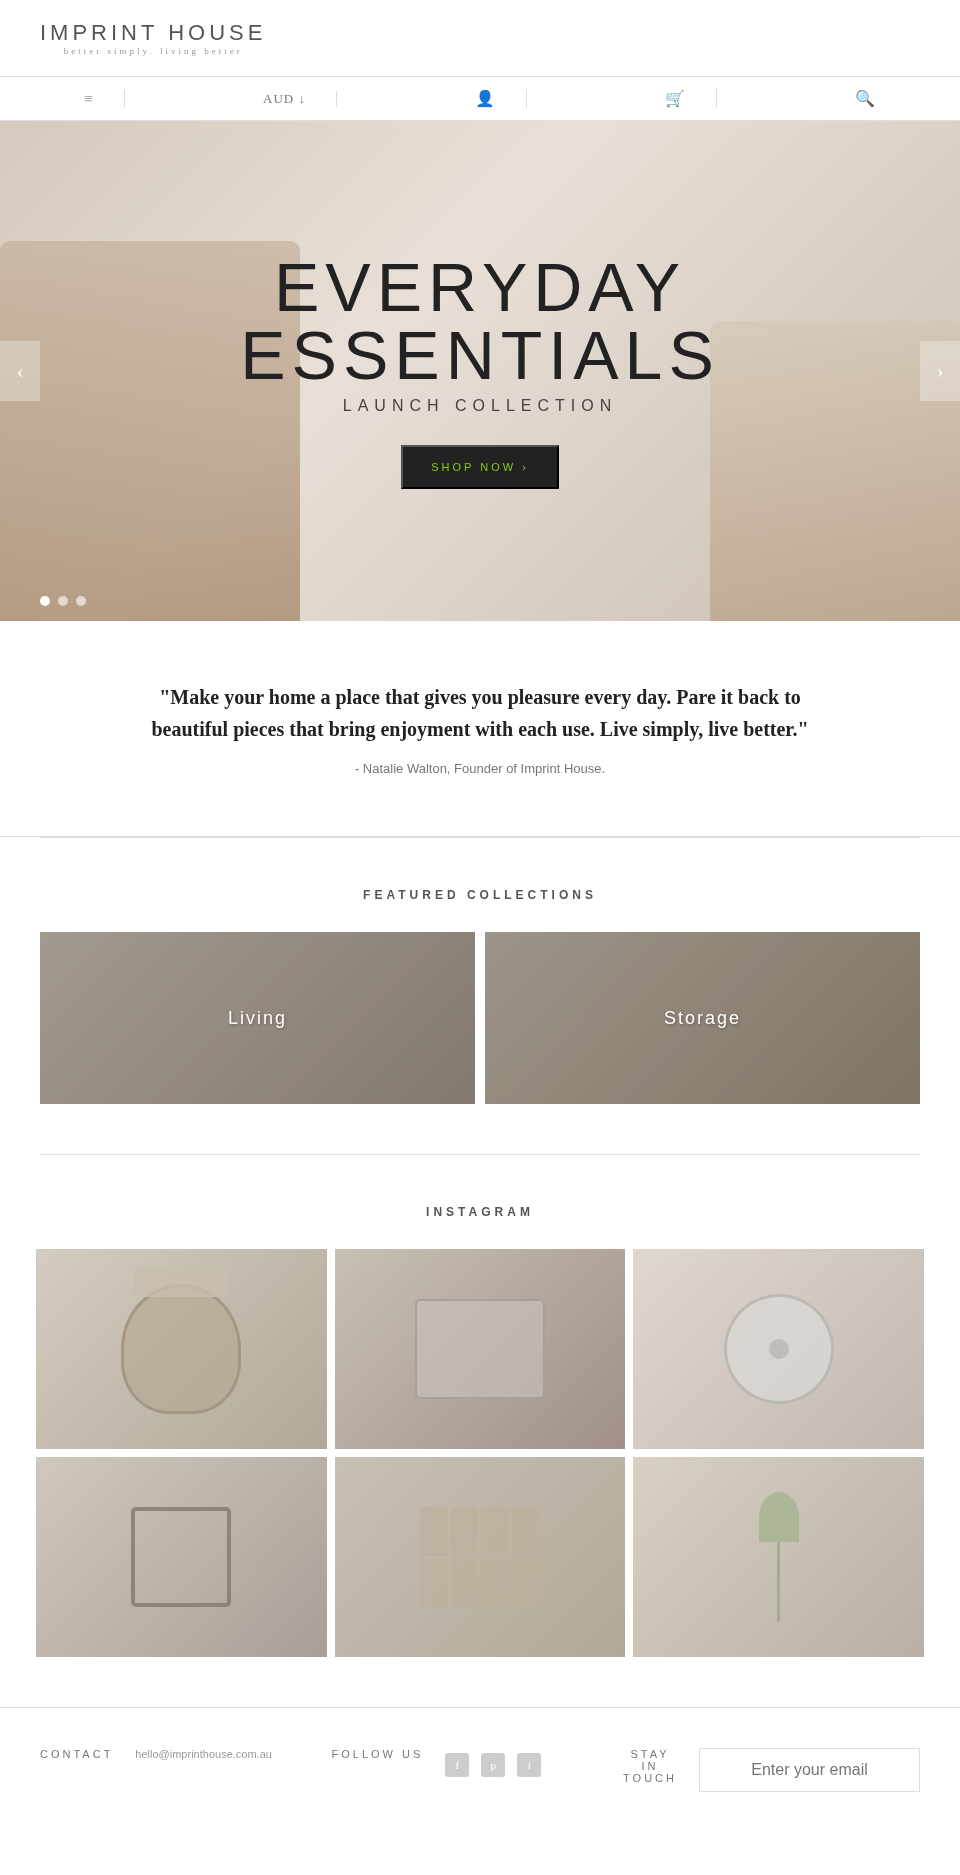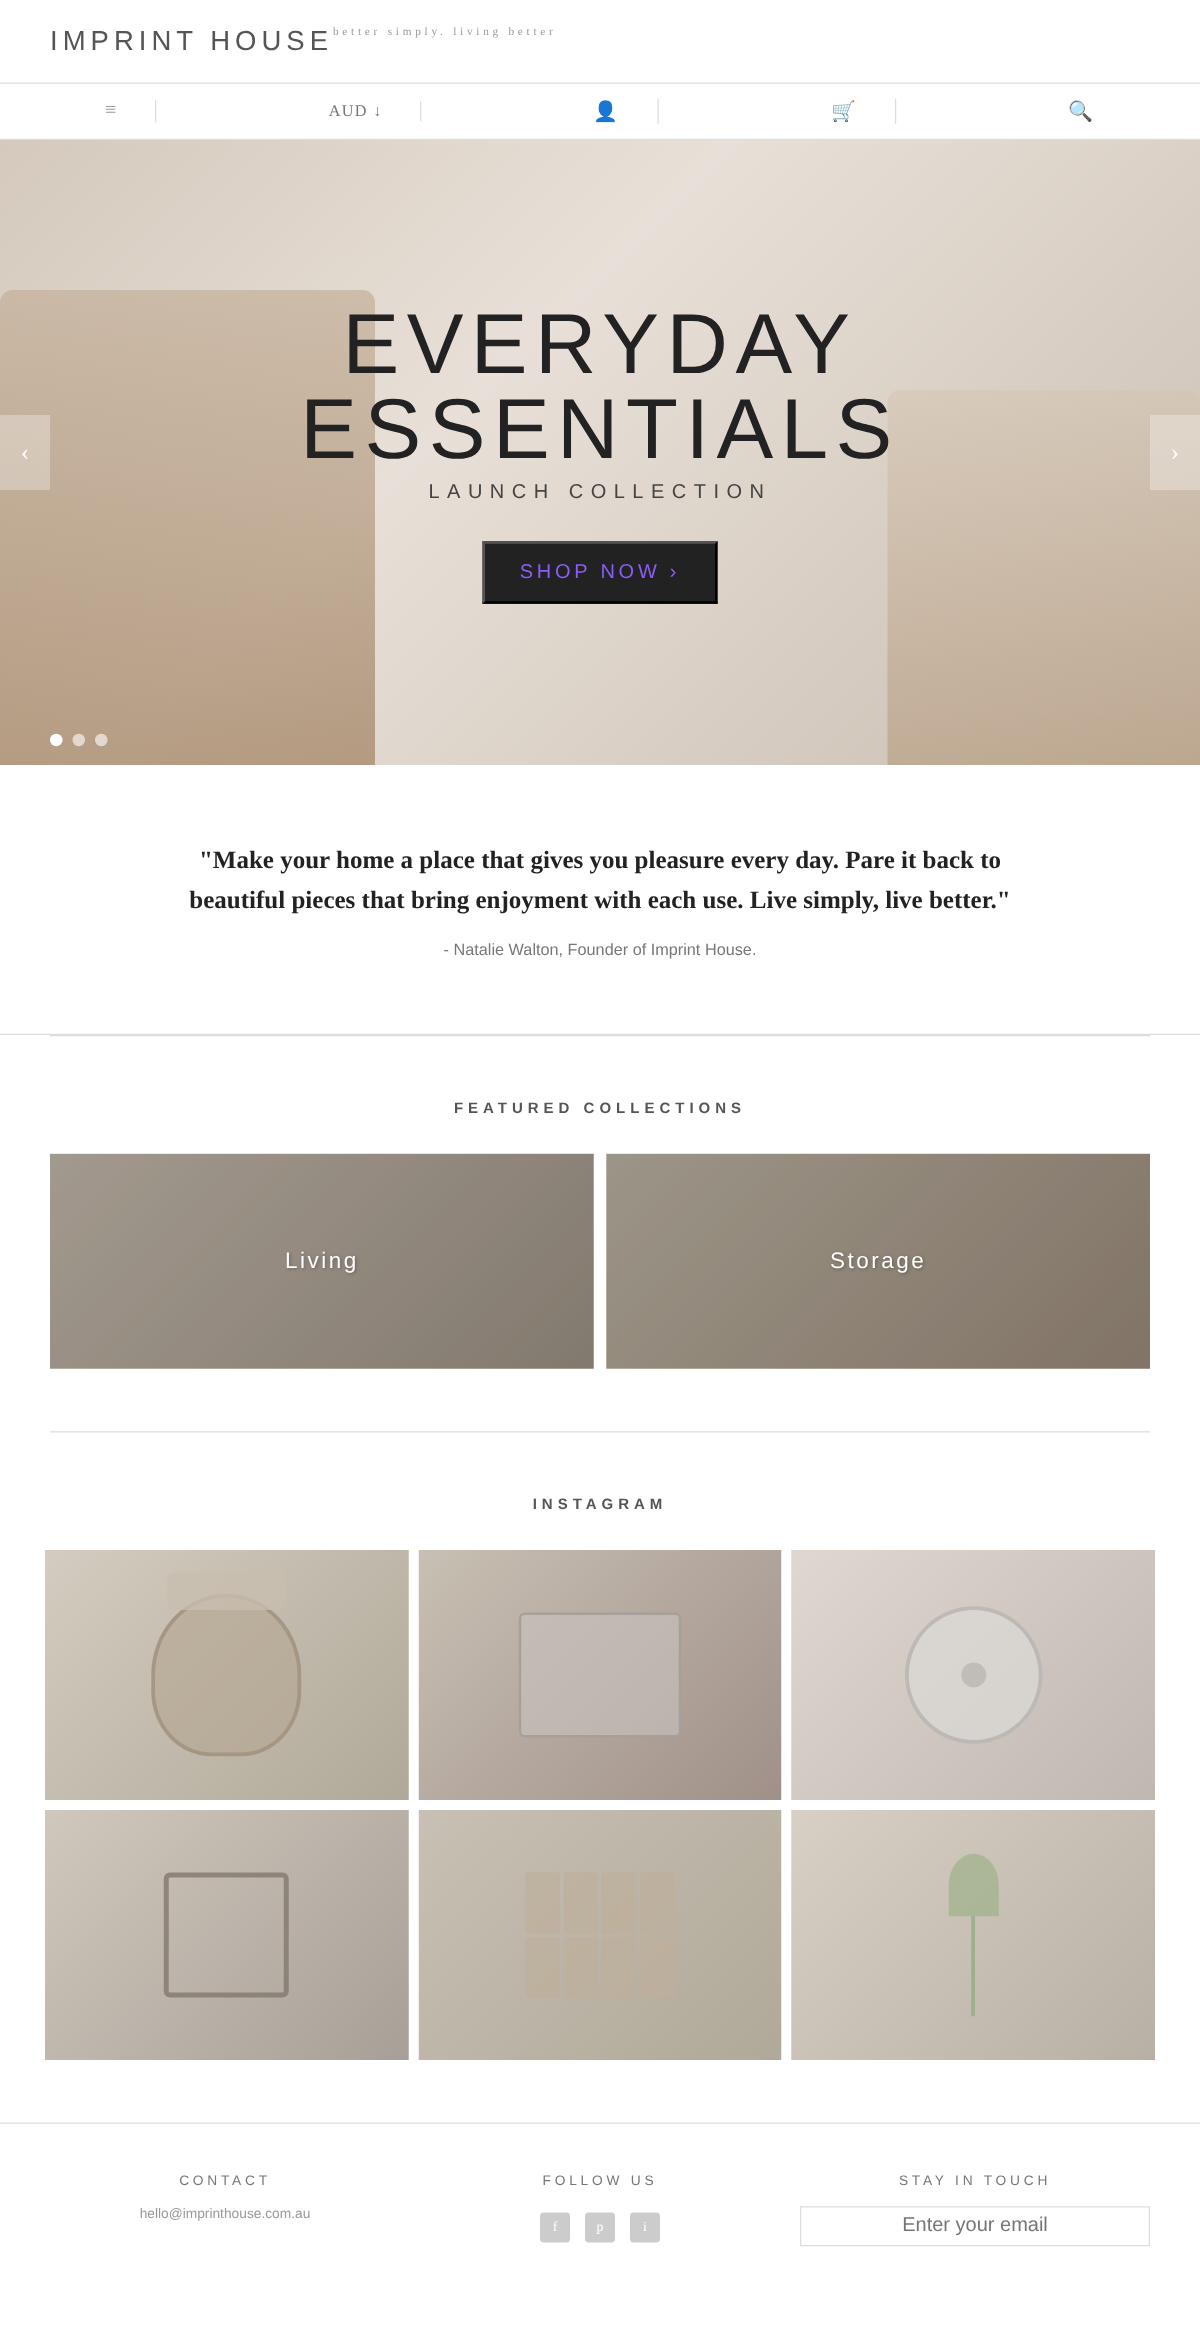--- a/index.html
+++ b/index.html
@@ -1,36 +1,36 @@
 <!DOCTYPE html>
 <html><head>
   <meta charset="utf-8">
   <style>
     * { margin: 0; padding: 0; box-sizing: border-box; }
     body { font-family: 'Georgia', serif; background: #fff; color: #333; width: 960px; }
 
     
     .header { padding: 20px 40px; display: flex; align-items: center; justify-content: flex-start; }
-    .logo-area { display: flex; }
+    .logo-area { display: flex; flex-direction: column; }
     .logo-title { font-size: 22px; letter-spacing: 4px; font-weight: 300; color: #555; font-family: Arial, sans-serif; }
     .logo-subtitle { font-size: 9px; letter-spacing: 3px; color: #999; text-align: center; }
 
     
     .navbar { border-top: 1px solid #ddd; border-bottom: 1px solid #ddd; display: flex; align-items: center; justify-content: space-around; padding: 12px 0; }
     .nav-item { display: flex; align-items: center; gap: 5px; cursor: pointer; font-size: 13px; color: #777; letter-spacing: 1px; padding: 0 30px; border-right: 1px solid #ddd; }
     .nav-item:last-child { border-right: none; }
     .nav-icon { font-size: 16px; color: #999; }
 
     
     .hero { position: relative; width: 960px; height: 500px; overflow: hidden; background: #e8e0d8; display: flex; align-items: center; justify-content: center; }
     .hero-bg { width: 100%; height: 100%; background: linear-gradient(135deg, #d4c9bc 0%, #e8e0d8 40%, #c8bdb0 100%); display: flex; align-items: center; justify-content: center; position: relative; }
     .hero-content { position: absolute; top: 50%; left: 50%; transform: translate(-50%, -50%); text-align: center; z-index: 2; }
     .hero-title { font-size: 68px; letter-spacing: 6px; font-weight: 300; color: #222; font-family: Arial, sans-serif; line-height: 1; }
     .hero-subtitle { font-size: 16px; letter-spacing: 6px; color: #444; margin-top: 8px; font-family: Arial, sans-serif; }
-    .hero-btn { display: inline-block; background: #222; color: #8b5cf6; padding: 14px 28px; margin-top: 30px; font-size: 16px; letter-spacing: 3px; cursor: pointer; font-family: Arial, sans-serif; }
+    .hero-btn { display: inline-block; background: #222; color: #84cc16; padding: 14px 28px; margin-top: 30px; font-size: 11px; letter-spacing: 3px; cursor: pointer; font-family: Arial, sans-serif; }
     .hero-arrow { position: absolute; top: 50%; transform: translateY(-50%); background: rgba(255,255,255,0.3); width: 40px; height: 60px; display: flex; align-items: center; justify-content: center; cursor: pointer; font-size: 20px; color: #fff; z-index: 3; }
     .hero-arrow-left { left: 0; }
     .hero-arrow-right { right: 0; }
     .hero-dots { position: absolute; bottom: 15px; left: 40px; display: flex; gap: 8px; z-index: 3; }
     .hero-dot { width: 10px; height: 10px; border-radius: 50%; background: rgba(255,255,255,0.6); cursor: pointer; }
     .hero-dot.active { background: #fff; }
 
     
     .hero-decor { position: absolute; top: 0; left: 0; width: 100%; height: 100%; display: flex; align-items: flex-end; }
     .basket-left { position: absolute; left: 0; bottom: 0; width: 300px; height: 380px; background: linear-gradient(180deg, #c4b09a 0%, #a08060 100%); border-radius: 10px 10px 0 0; opacity: 0.7; }
@@ -66,21 +66,21 @@
     .instagram-item:nth-child(5) { background: linear-gradient(135deg, #c8c0b4 0%, #b0a898 100%); }
     .instagram-item:nth-child(6) { background: linear-gradient(135deg, #d8d0c4 0%, #b8b0a4 100%); }
 
     
     .ig1 { display: flex; align-items: center; justify-content: center; }
     .ig2 { display: flex; align-items: center; justify-content: center; }
     .ig3 { display: flex; align-items: center; justify-content: center; }
 
     
     .footer { border-top: 1px solid #ddd; padding: 40px; display: grid; grid-template-columns: repeat(3, 1fr); gap: 20px; background: #fff; }
-    .footer-col { display: flex; flex-direction: column; gap: 6px; }
+    .footer-col { display: flex; flex-direction: row; gap: 22px; }
     .footer-heading { font-size: 11px; letter-spacing: 3px; color: #777; font-family: Arial, sans-serif; text-align: center; margin-bottom: 8px; }
     .footer-text { font-size: 11px; color: #999; text-align: center; font-family: Arial, sans-serif; }
     .footer-social { display: flex; gap: 12px; justify-content: center; margin-top: 5px; }
     .social-icon { width: 24px; height: 24px; background: #ccc; border-radius: 3px; display: flex; align-items: center; justify-content: center; font-size: 11px; color: #fff; cursor: pointer; }
 
     
     .ig-basket { width: 120px; height: 130px; background: rgba(180,165,145,0.6); border-radius: 50% 50% 40% 40%; border: 3px solid rgba(160,145,125,0.8); position: relative; }
     .ig-basket::before { content: ''; position: absolute; top: -20px; left: 10px; right: 10px; height: 30px; background: rgba(200,190,175,0.8); border-radius: 5px; }
     .ig-bed { width: 130px; height: 100px; background: rgba(200,195,190,0.6); border: 2px solid rgba(160,155,150,0.8); border-radius: 5px; }
     .ig-plate { width: 110px; height: 110px; border-radius: 50%; background: rgba(220,218,215,0.7); border: 3px solid rgba(180,178,175,0.8); display: flex; align-items: center; justify-content: center; }

